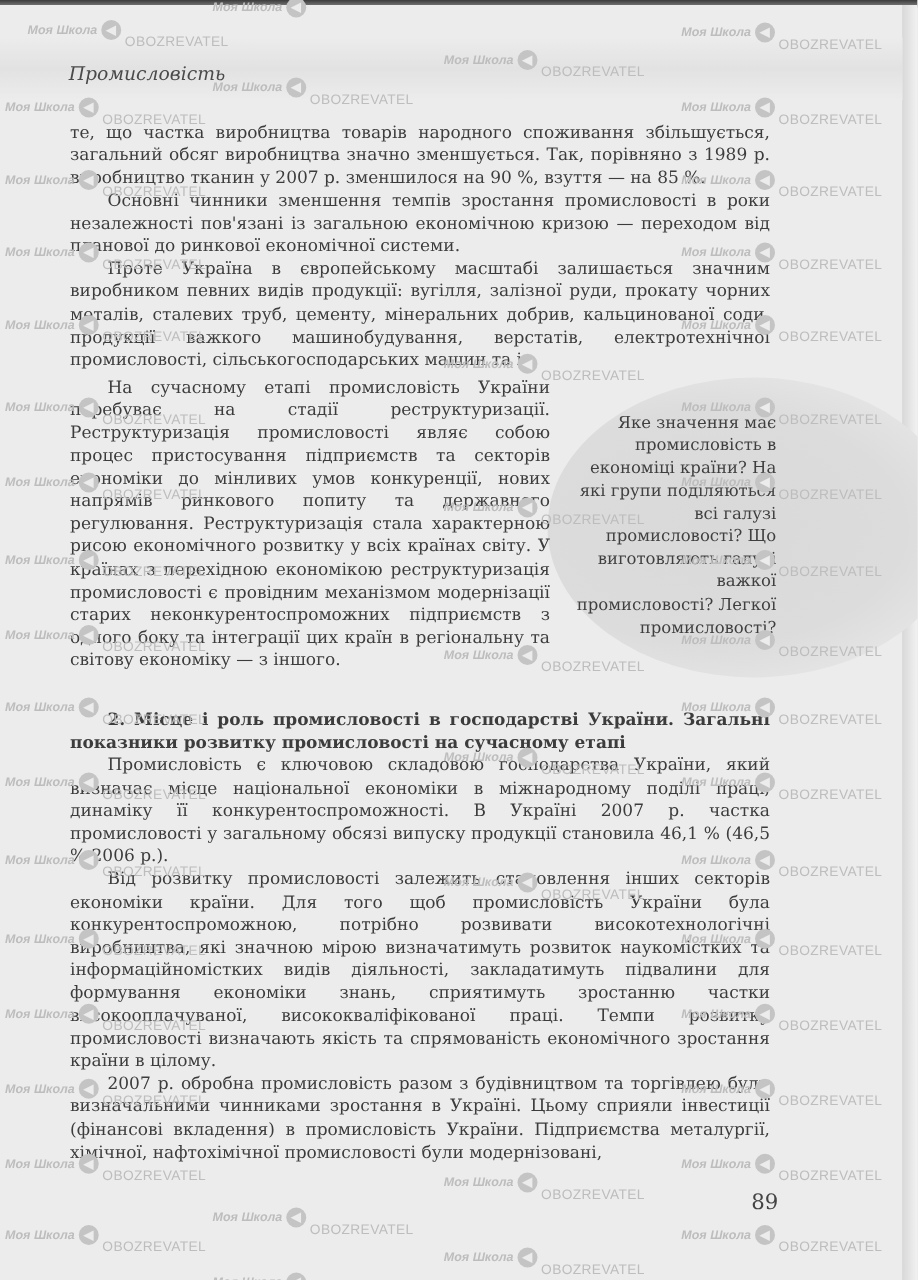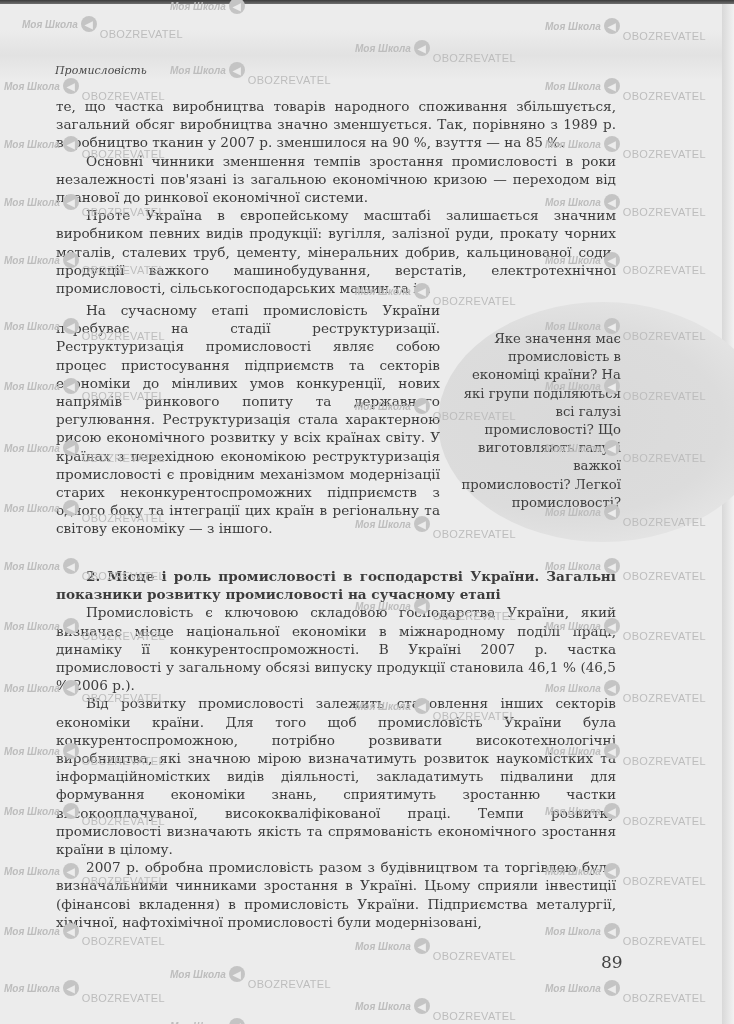--- a/index.html
+++ b/index.html
@@ -21,22 +21,22 @@
   }
   .page-right-edge {
     position: absolute; left: 722px; top: 4px; width: 12px; height: 1020px;
     background: linear-gradient(90deg, #d8d8d8, #f2f2f2);
   }
   .header-band {
     position: absolute; left: 0; top: 30px; width: 722px; height: 50px;
     background: linear-gradient(#ececec, #e2e2e2 50%, #ececec);
   }
   .running-head {
-    position: absolute; left: 55px; top: 64px;
-    font-style: italic; font-size: 11px; color: #4a4a4a;
+    position: absolute; left: 55px; top: 50px;
+    font-style: italic; font-size: 15px; color: #4a4a4a;
   }
   .text {
     position: absolute; left: 56px; width: 560px;
     font-size: 13.6px; line-height: 18.2px; text-align: justify;
     color: #3c3c3c;
   }
   .text p { margin: 0; text-indent: 30px; }
   .text p.no-indent { text-indent: 0; }
   .narrow { width: 384px; }
   .heading { font-weight: bold; }

